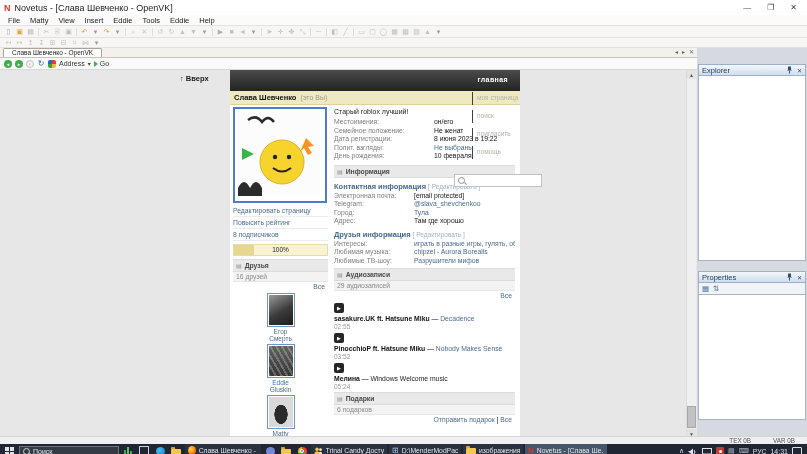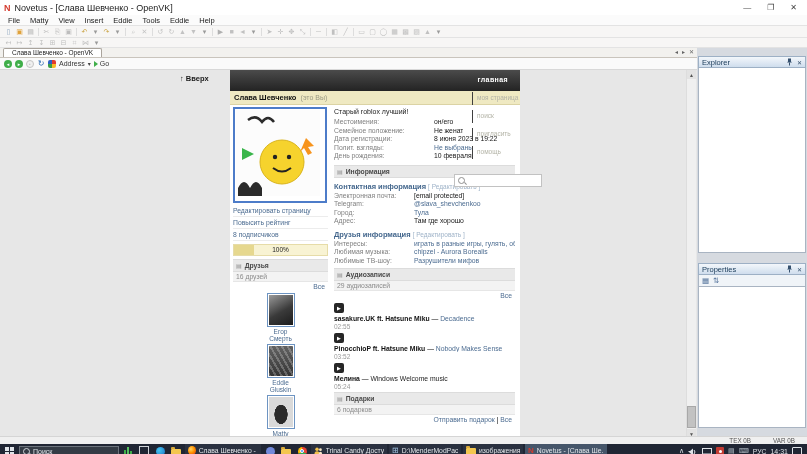--- a/index.html
+++ b/index.html
@@ -92,21 +92,21 @@
   .inforow .val{color:#151515;white-space:nowrap;overflow:hidden;}
   .blk-title{font-size:7.5px;font-weight:bold;color:#44678d;margin:4px 0 1px;}
   .blk-title .edit{font-weight:normal;color:#9fb3c8;font-size:6.5px;}
   .audio-item{margin-bottom:2px;}
   .playbtn{width:10px;height:10px;background:#262626;border-radius:2px;display:flex;align-items:center;justify-content:center;color:#fff;font-size:5px;margin:3px 0 2px;}
   .trackline{font-size:6.8px;white-space:nowrap;overflow:hidden;}
   .trackline b{color:#111;}
   .ttime{font-size:6.5px;color:#999;margin:1px 0 2px;}
 
   
-  .panels{width:110px;background:#d6dae0;display:flex;flex-direction:column;padding:8px 1px;box-sizing:border-box;}
+  .panels{width:110px;background:#d6dae0;display:flex;flex-direction:column;padding:16px 1px;box-sizing:border-box;}
   .panel-title{height:12px;background:linear-gradient(#f3f7fb,#cfdded);border:1px solid #9db0c5;display:flex;align-items:center;font-size:7.5px;color:#20405e;padding:0 3px;box-sizing:border-box;}
   .panel-title .t{flex:1;}
   .panel-title .pbtn{font-size:6px;color:#35506e;margin-left:4px;}
   .panel-body{background:#fff;border:1px solid #a9b4c2;border-top:none;flex:1;}
   .explorer{height:197px;display:flex;flex-direction:column;}
   .props{flex:1;display:flex;flex-direction:column;margin-top:10px;}
   .props-toolbar{height:12px;background:#f0f4f8;border:1px solid #a9b4c2;border-top:none;display:flex;align-items:center;gap:4px;padding:0 3px;font-size:7.5px;color:#51719a;box-sizing:border-box;}
 
   
   .statusbar{height:7px;background:#f0f0f0;border-top:1px solid #d5d5d5;display:flex;justify-content:flex-end;align-items:center;gap:22px;padding-right:12px;font-size:6.3px;color:#555;}

